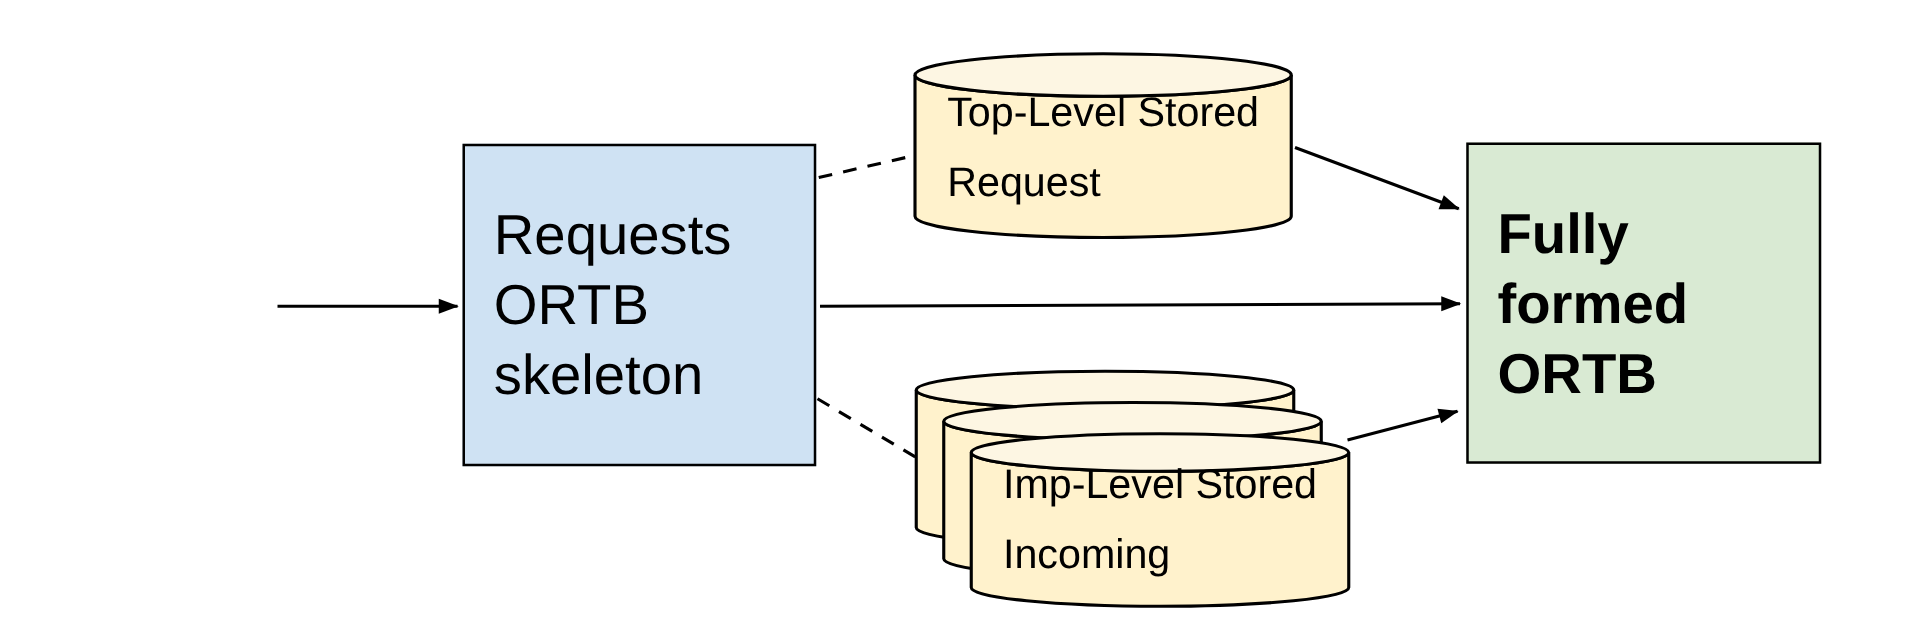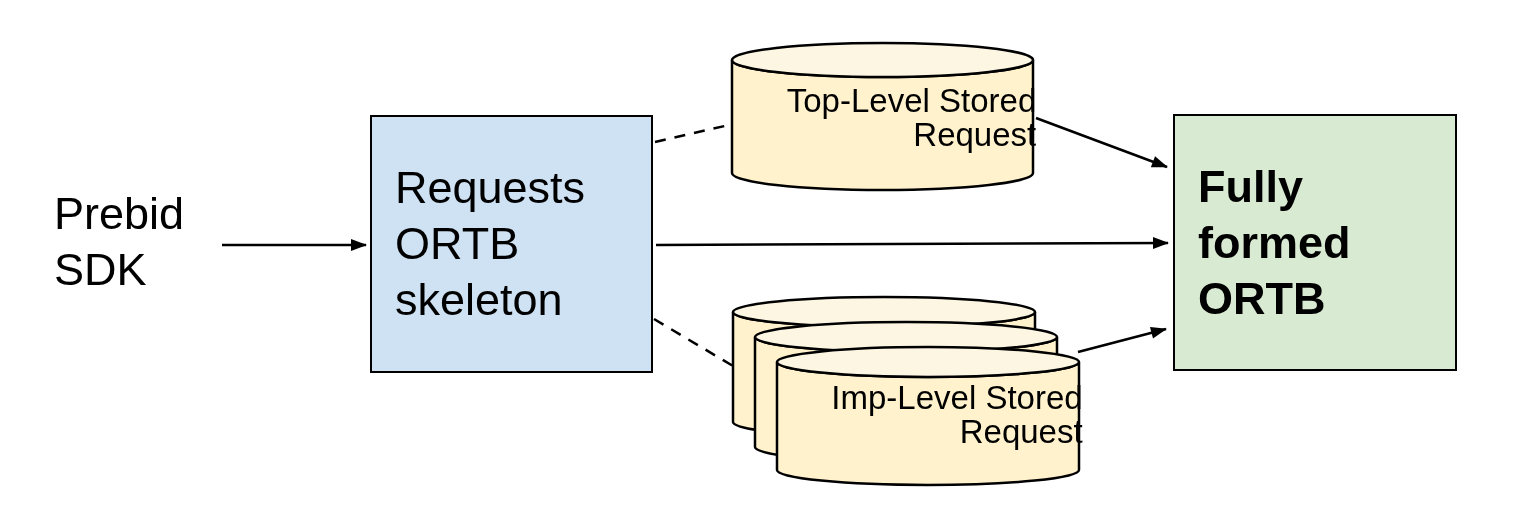--- a/index.html
+++ b/index.html
@@ -42,26 +42,25 @@
     padding-left: 23px;
   }
   #skeleton-box { left: 370px; top: 115px; width: 283px; height: 258px; background: var(--process-fill, #cfe2f3); }
   #output-box   { left: 1173px; top: 114px; width: 284px; height: 257px; background: var(--output-fill, #d9ead3); font-weight: bold; }
   #prebid-label { left: 54px; top: 186px; }
   .cyl-label {
     position: absolute;
     display: flex;
     align-items: center;
     justify-content: center;
-    text-align: right;
+    text-align: left;
     font-size: 33px;
-    line-height: 34px;
+    line-height: 56px;
     color: var(--text, #000);
     white-space: pre-line;
-    padding-left: 29px;
   }
   #top-store-label { left: 732px; top: 66px;  width: 301px; height: 104px; }
   #imp-store-label { left: 777px; top: 360px; width: 302px; height: 110px; }
 </style>
 </head>
 <body>
 
 <div id="canvas">
 
   <svg id="connector-layer" viewBox="0 0 1532 514" xmlns="http://www.w3.org/2000/svg">
@@ -86,34 +85,32 @@
     </g>
 
     <line class="edge" x1="222" y1="245" x2="366" y2="245" marker-end="url(#arrowhead)"></line>
     <line class="edge dashed" x1="655" y1="142" x2="729" y2="125"></line>
     <line class="edge" x1="656" y1="245" x2="1168" y2="243" marker-end="url(#arrowhead)"></line>
     <line class="edge dashed" x1="654" y1="319" x2="733" y2="366"></line>
     <line class="edge" x1="1036" y1="118" x2="1167" y2="167" marker-end="url(#arrowhead)"></line>
     <line class="edge" x1="1078" y1="352" x2="1166" y2="329" marker-end="url(#arrowhead)"></line>
   </svg>
 
-  <div class="label big-label" id="prebid-label">Prebid
-SDK</div>
 
   <div class="node-box" id="skeleton-box">
     <span class="big-label label" style="position:static">Requests
 ORTB
 skeleton</span>
   </div>
 
   <div class="node-box" id="output-box">
     <span class="big-label label" style="position:static">Fully
 formed
 ORTB</span>
   </div>
 
   <div class="cyl-label" id="top-store-label">Top-Level Stored
 Request</div>
 
   <div class="cyl-label" id="imp-store-label">Imp-Level Stored
-Request</div>
+Incoming</div>
 
 </div>
 
 </body></html>

